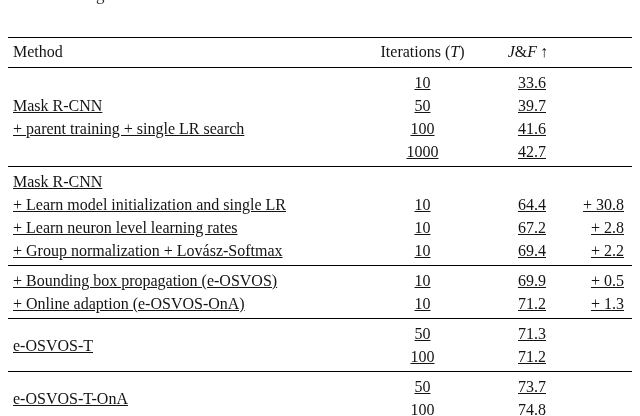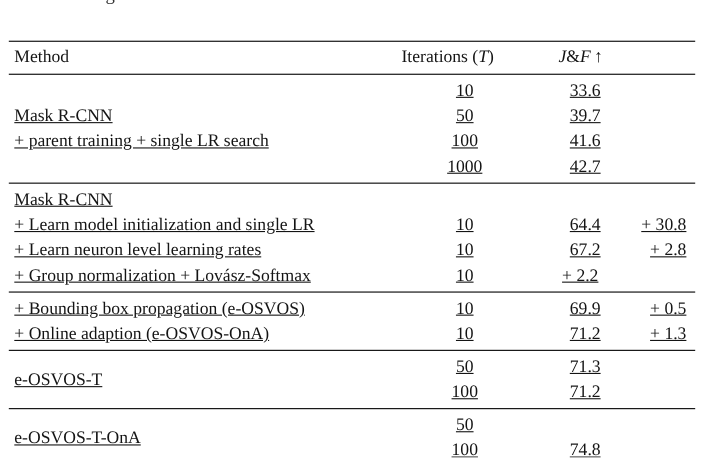--- a/index.html
+++ b/index.html
@@ -26,21 +26,21 @@
     grid-template-columns: 1fr 115px 72px 80px;
   }
 
   .thead {
     border-top: 1.6px solid #000;
     border-bottom: 1px solid #000;
     padding: 5px 0 6px 0;
     margin-top: 28px;
   }
   .thead .h-method { padding-left: 5px; }
-  .thead .h-iters  { }
+  .thead .h-iters  { text-align: center; }
   .thead .h-jf     { text-align: right; padding-right: 4px; }
 
   .section {
     border-bottom: 1px solid #000;
     padding: 3px 0;
   }
   .section:last-child { border-bottom: 1.6px solid #000; }
 
   .cell, .method-block div { line-height: 23px; text-decoration: underline; }
   .cell.method { padding-left: 5px; }
@@ -101,20 +101,21 @@
         <div class="cell method">+ Learn model initialization and single LR</div>
         <div class="cell iters" style="grid-column: 2;">10</div>
         <div class="cell jf">64.4</div>
         <div class="cell delta">+ 30.8</div>
         <div class="cell method">+ Learn neuron level learning rates</div>
         <div class="cell iters" style="grid-column: 2;">10</div>
         <div class="cell jf">67.2</div>
         <div class="cell delta">+ 2.8</div>
         <div class="cell method">+ Group normalization + Lovász-Softmax</div>
         <div class="cell iters" style="grid-column: 2;">10</div>
+        <div class="cell jf">69.4</div>
         <div class="cell delta">+ 2.2</div>
       </div>
       <div class="grid section">
         <div class="cell method">+ Bounding box propagation (e-OSVOS)</div>
         <div class="cell iters" style="grid-column: 2;">10</div>
         <div class="cell jf">69.9</div>
         <div class="cell delta">+ 0.5</div>
         <div class="cell method">+ Online adaption (e-OSVOS-OnA)</div>
         <div class="cell iters" style="grid-column: 2;">10</div>
         <div class="cell jf">71.2</div>
@@ -129,20 +130,21 @@
         <div class="cell delta"></div>
         <div class="cell iters" style="grid-column: 2;">100</div>
         <div class="cell jf">71.2</div>
         <div class="cell delta"></div>
       </div>
       <div class="grid section">
         <div class="method-block" style="grid-row: 1 / span 2;">
           <div>e-OSVOS-T-OnA</div>
         </div>
         <div class="cell iters" style="grid-column: 2;">50</div>
+        <div class="cell jf">73.7</div>
         <div class="cell delta"></div>
         <div class="cell iters" style="grid-column: 2;">100</div>
         <div class="cell jf">74.8</div>
         <div class="cell delta"></div>
       </div>
     </div>
 
 </div>
 
 </body></html>

